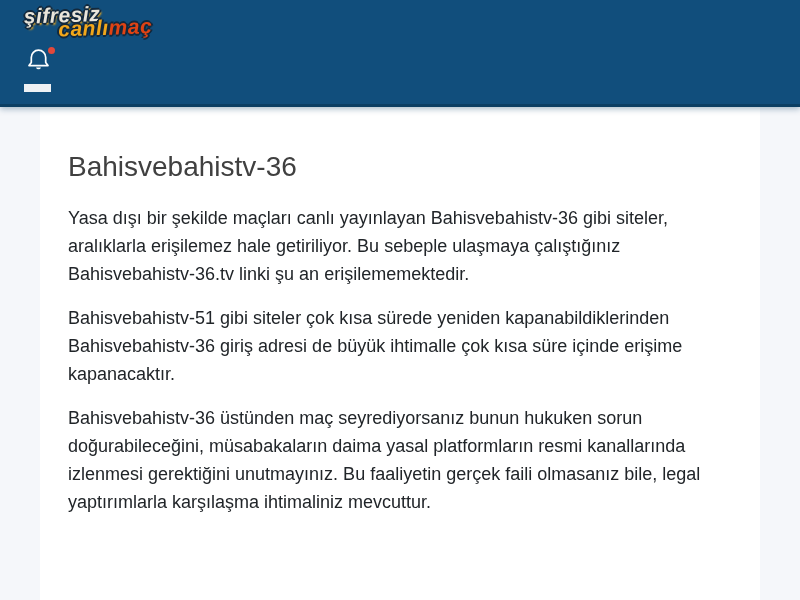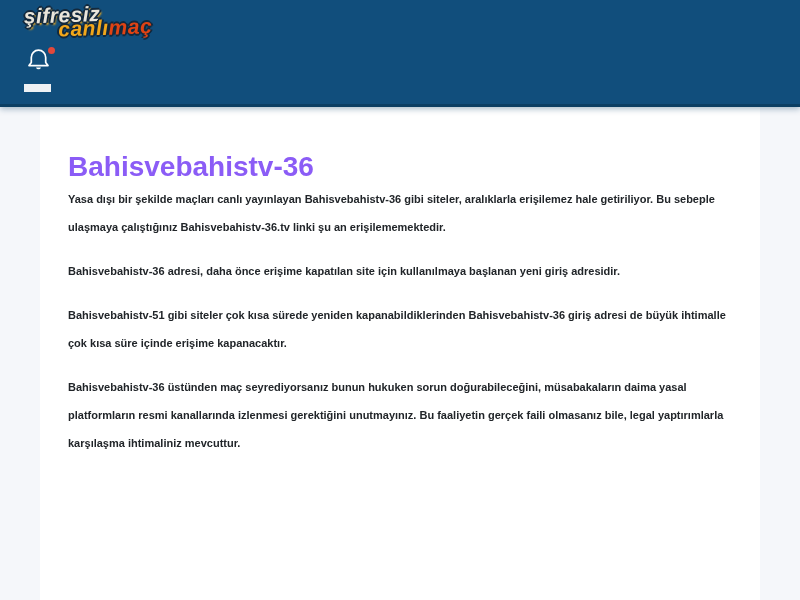--- a/index.html
+++ b/index.html
@@ -94,32 +94,31 @@
   
   .card {
     width: 720px;
     min-height: 493px;
     margin: 0 40px;
     background: #ffffff;
     padding: 44px 30px 40px 28px;
   }
   .page-title {
     font-size: 28px;
-    font-weight: 700;
-    color: #8b5cf6;
+    font-weight: 400;
+    color: #404040;
     line-height: 32px;
-    margin: 0 0 2px 0;
+    margin: 0 0 21px 0;
   }
   .card p {
-    font-size: 11px;
+    font-size: 18px;
     line-height: 28px;
     color: #212529;
     margin: 0 0 16px 0;
     max-width: 662px;
-    font-weight: bold;
   }
 </style>
 </head>
 <body>
 
 <header class="site-header">
   <a class="logo">
     <span class="logo-top">şifresiz</span>
     <span class="logo-bottom"><span class="logo-yellow">canlı</span><span class="logo-red">maç</span></span>
   </a>
@@ -133,16 +132,15 @@
   </button>
 
   <button class="menu-btn">
     <span class="menu-bar"></span>
   </button>
 </header>
 
 <main class="card">
   <h1 class="page-title">Bahisvebahistv-36</h1>
   <p>Yasa dışı bir şekilde maçları canlı yayınlayan Bahisvebahistv-36 gibi siteler, aralıklarla erişilemez hale getiriliyor. Bu sebeple ulaşmaya çalıştığınız Bahisvebahistv-36.tv linki şu an erişilememektedir.</p>
-  <p>Bahisvebahistv-36 adresi, daha önce erişime kapatılan site için kullanılmaya başlanan yeni giriş adresidir.</p>
   <p>Bahisvebahistv-51 gibi siteler çok kısa sürede yeniden kapanabildiklerinden Bahisvebahistv-36 giriş adresi de büyük ihtimalle çok kısa süre içinde erişime kapanacaktır.</p>
   <p>Bahisvebahistv-36 üstünden maç seyrediyorsanız bunun hukuken sorun doğurabileceğini, müsabakaların daima yasal platformların resmi kanallarında izlenmesi gerektiğini unutmayınız. Bu faaliyetin gerçek faili olmasanız bile, legal yaptırımlarla karşılaşma ihtimaliniz mevcuttur.</p>
 </main>
 
 </body></html>

